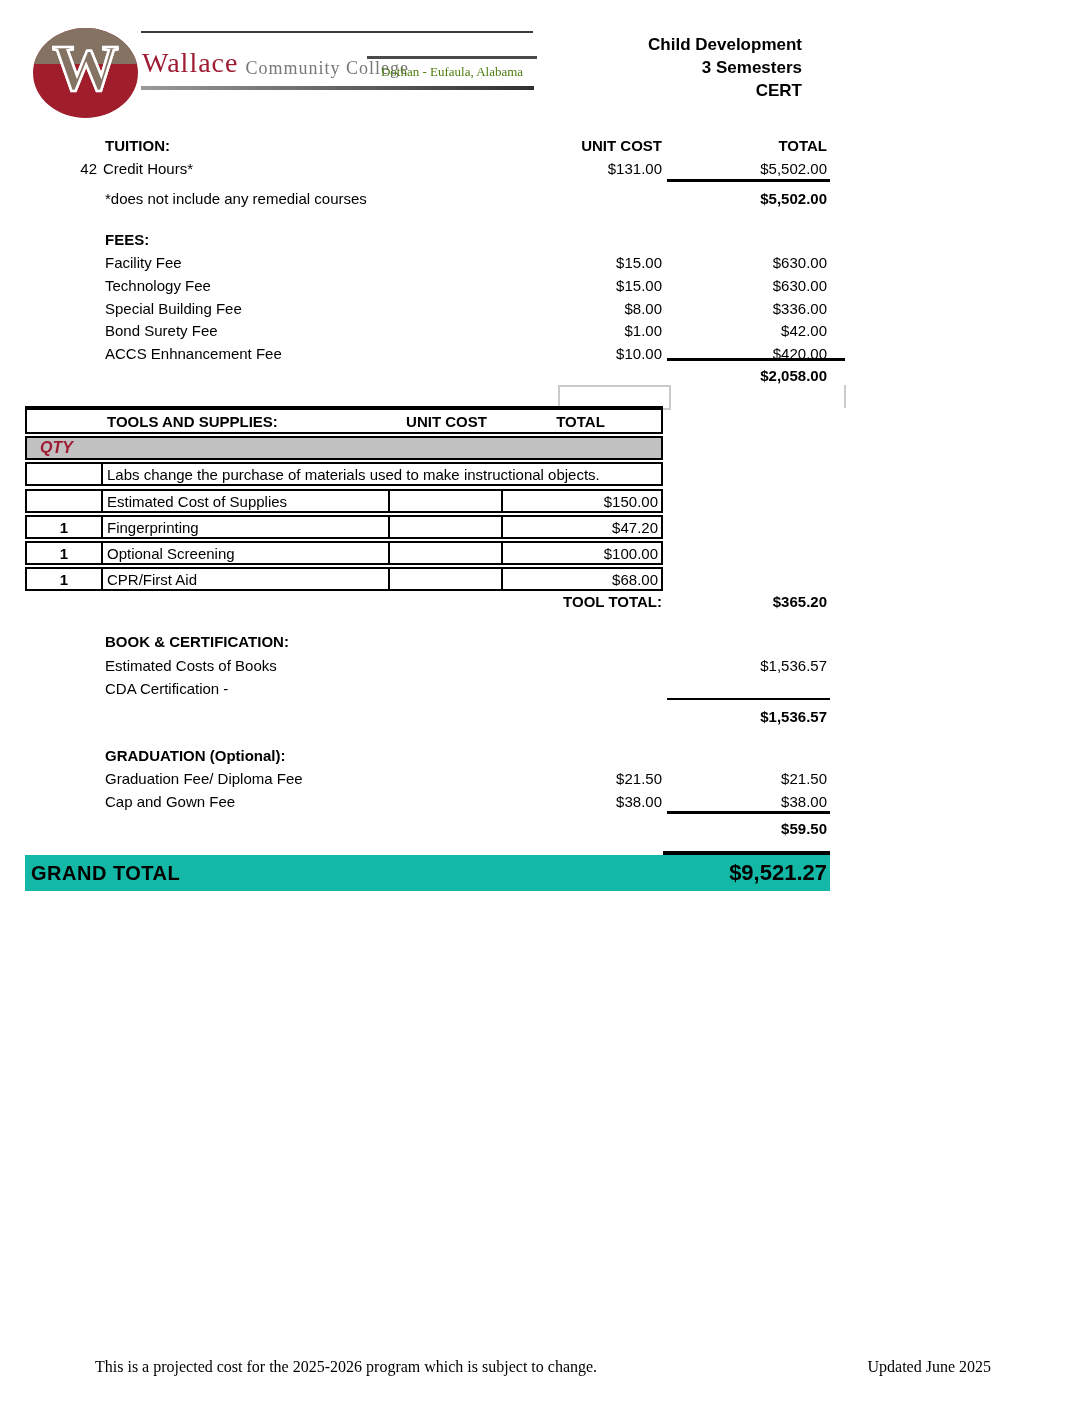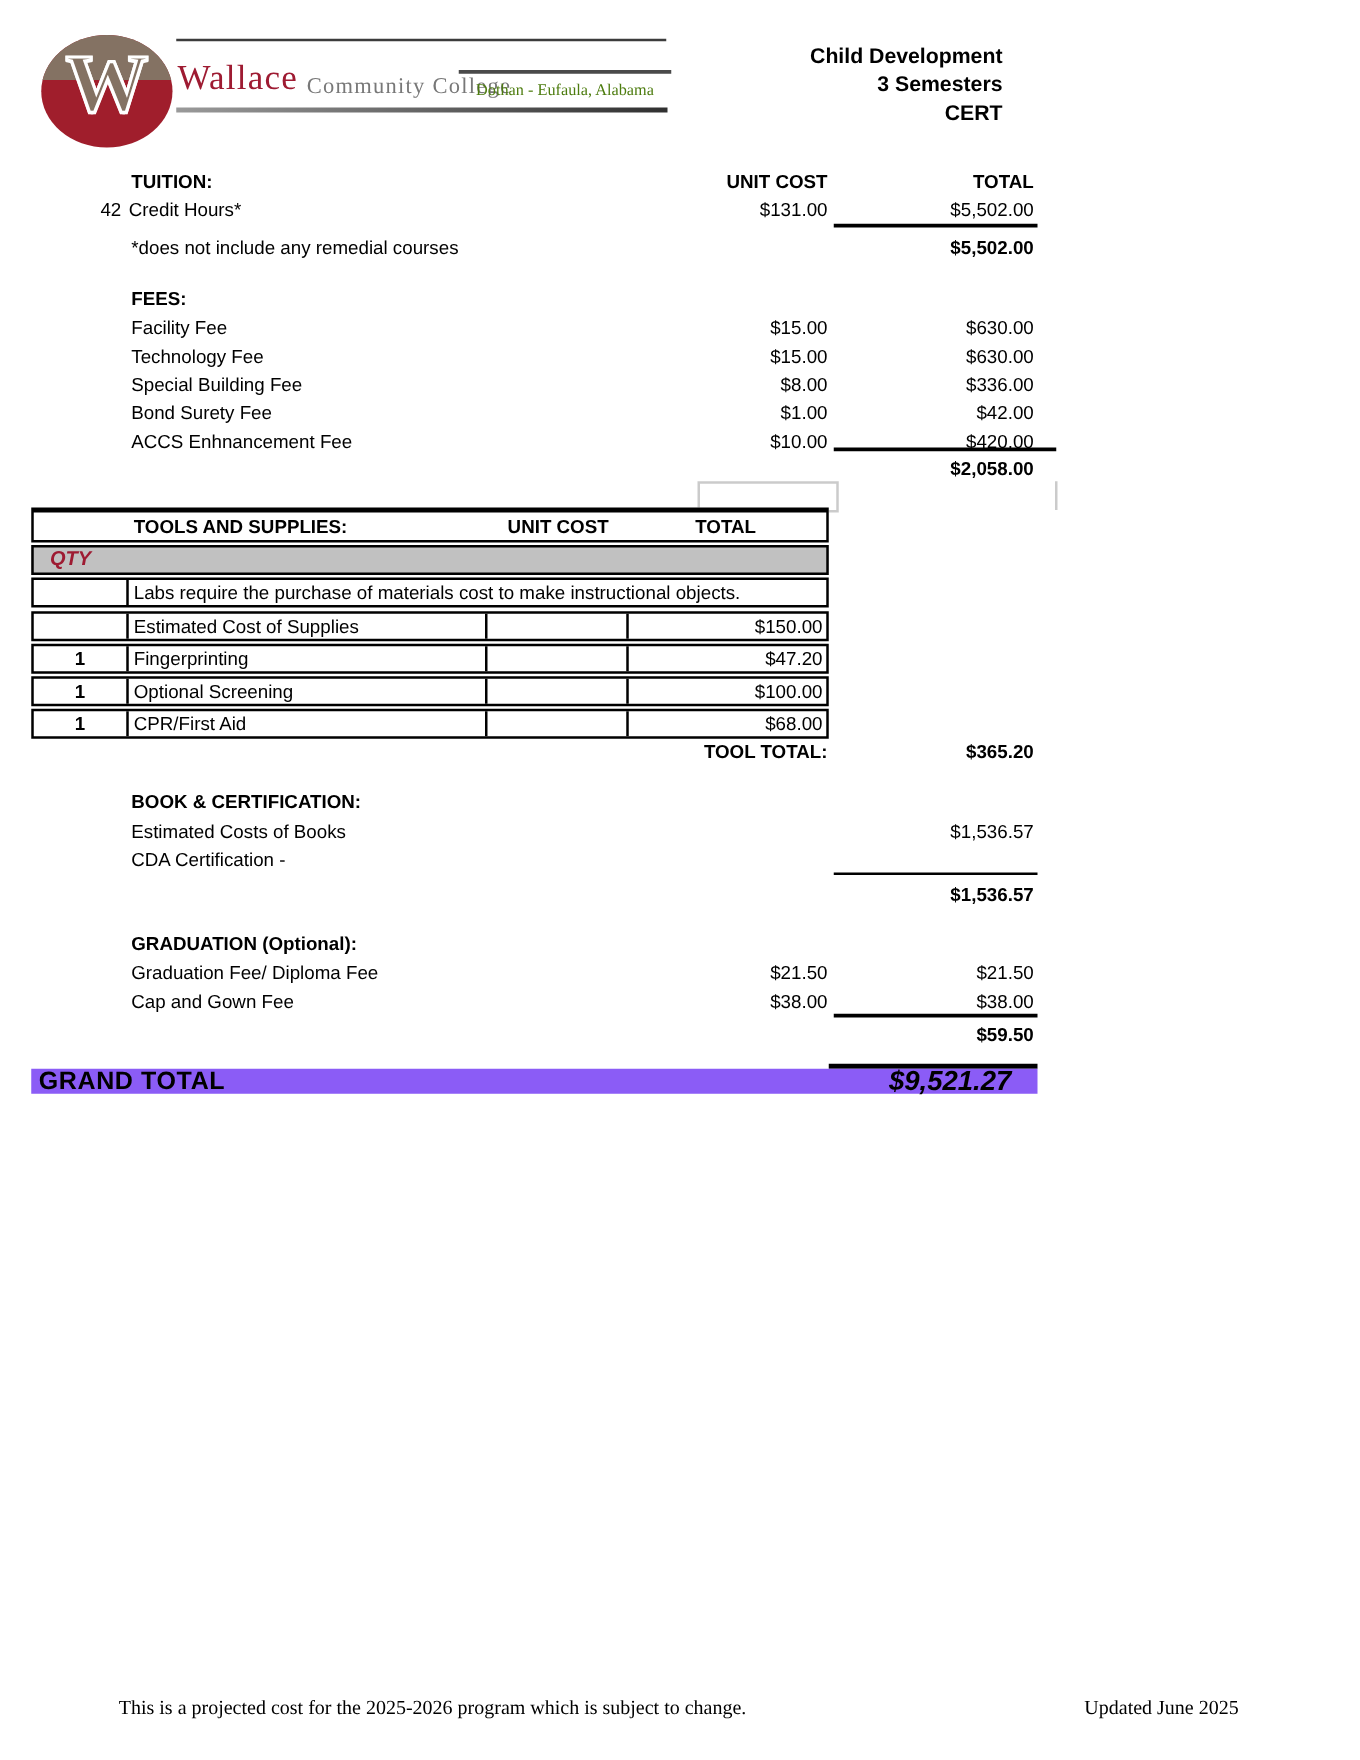--- a/index.html
+++ b/index.html
@@ -52,24 +52,24 @@
           padding-left:4px;}
   .c-desc.divr{border-right:2px solid #000;}
   .c-unit{box-sizing:border-box;width:113px;height:100%;display:flex;align-items:center;
           justify-content:center;}
   .c-unit.divr{border-right:2px solid #000;}
   .c-total{box-sizing:border-box;width:158px;height:100%;display:flex;align-items:center;
            justify-content:flex-end;padding-right:3px;}
   .qty-label{padding-left:13px;color:#9e1b32;font-weight:bold;font-style:italic;font-size:16px;}
   
   .gt-rule{position:absolute;left:663px;top:851px;width:167px;height:4px;background:#000;}
-  .gt-bar{position:absolute;left:25px;top:855px;width:805px;height:20px;background:#8b5cf6;
+  .gt-bar{position:absolute;left:25px;top:855px;width:805px;height:36px;background:#14b8a6;
           display:flex;align-items:center;}
   .gt-label{padding-left:6px;font-size:20px;font-weight:bold;letter-spacing:.5px;}
-  .gt-value{margin-left:auto;padding-right:21px;font-size:22px;font-weight:bold;font-style:italic;}
+  .gt-value{margin-left:auto;padding-right:3px;font-size:22px;font-weight:bold;}
   
   .footer-note{position:absolute;left:95px;top:1358px;font-family:"Liberation Serif","DejaVu Serif",serif;
                font-size:16px;}
   .footer-updated{position:absolute;right:97px;top:1358px;font-family:"Liberation Serif","DejaVu Serif",serif;
                   font-size:16px;}
 </style>
 </head>
 <body>
 
 <div class="page">
@@ -141,21 +141,21 @@
       <div class="c-qty"></div>
       <div class="c-desc">TOOLS AND SUPPLIES:</div>
       <div class="c-unit">UNIT COST</div>
       <div class="c-total" style="justify-content:center;">TOTAL</div>
     </div>
     <div class="trow qtyrow">
       <span class="qty-label">QTY</span>
     </div>
     <div class="trow labsrow">
       <div class="c-qty divr"></div>
-      <div class="c-desc">Labs require the purchase of materials cost to make instructional objects.</div>
+      <div class="c-desc">Labs change the purchase of materials used to make instructional objects.</div>
     </div>
     <div class="trow">
       <div class="c-qty divr"></div>
       <div class="c-desc divr">Estimated Cost of Supplies</div>
       <div class="c-unit divr"></div>
       <div class="c-total">$150.00</div>
     </div>
     <div class="trow">
       <div class="c-qty divr">1</div>
       <div class="c-desc divr">Fingerprinting</div>

